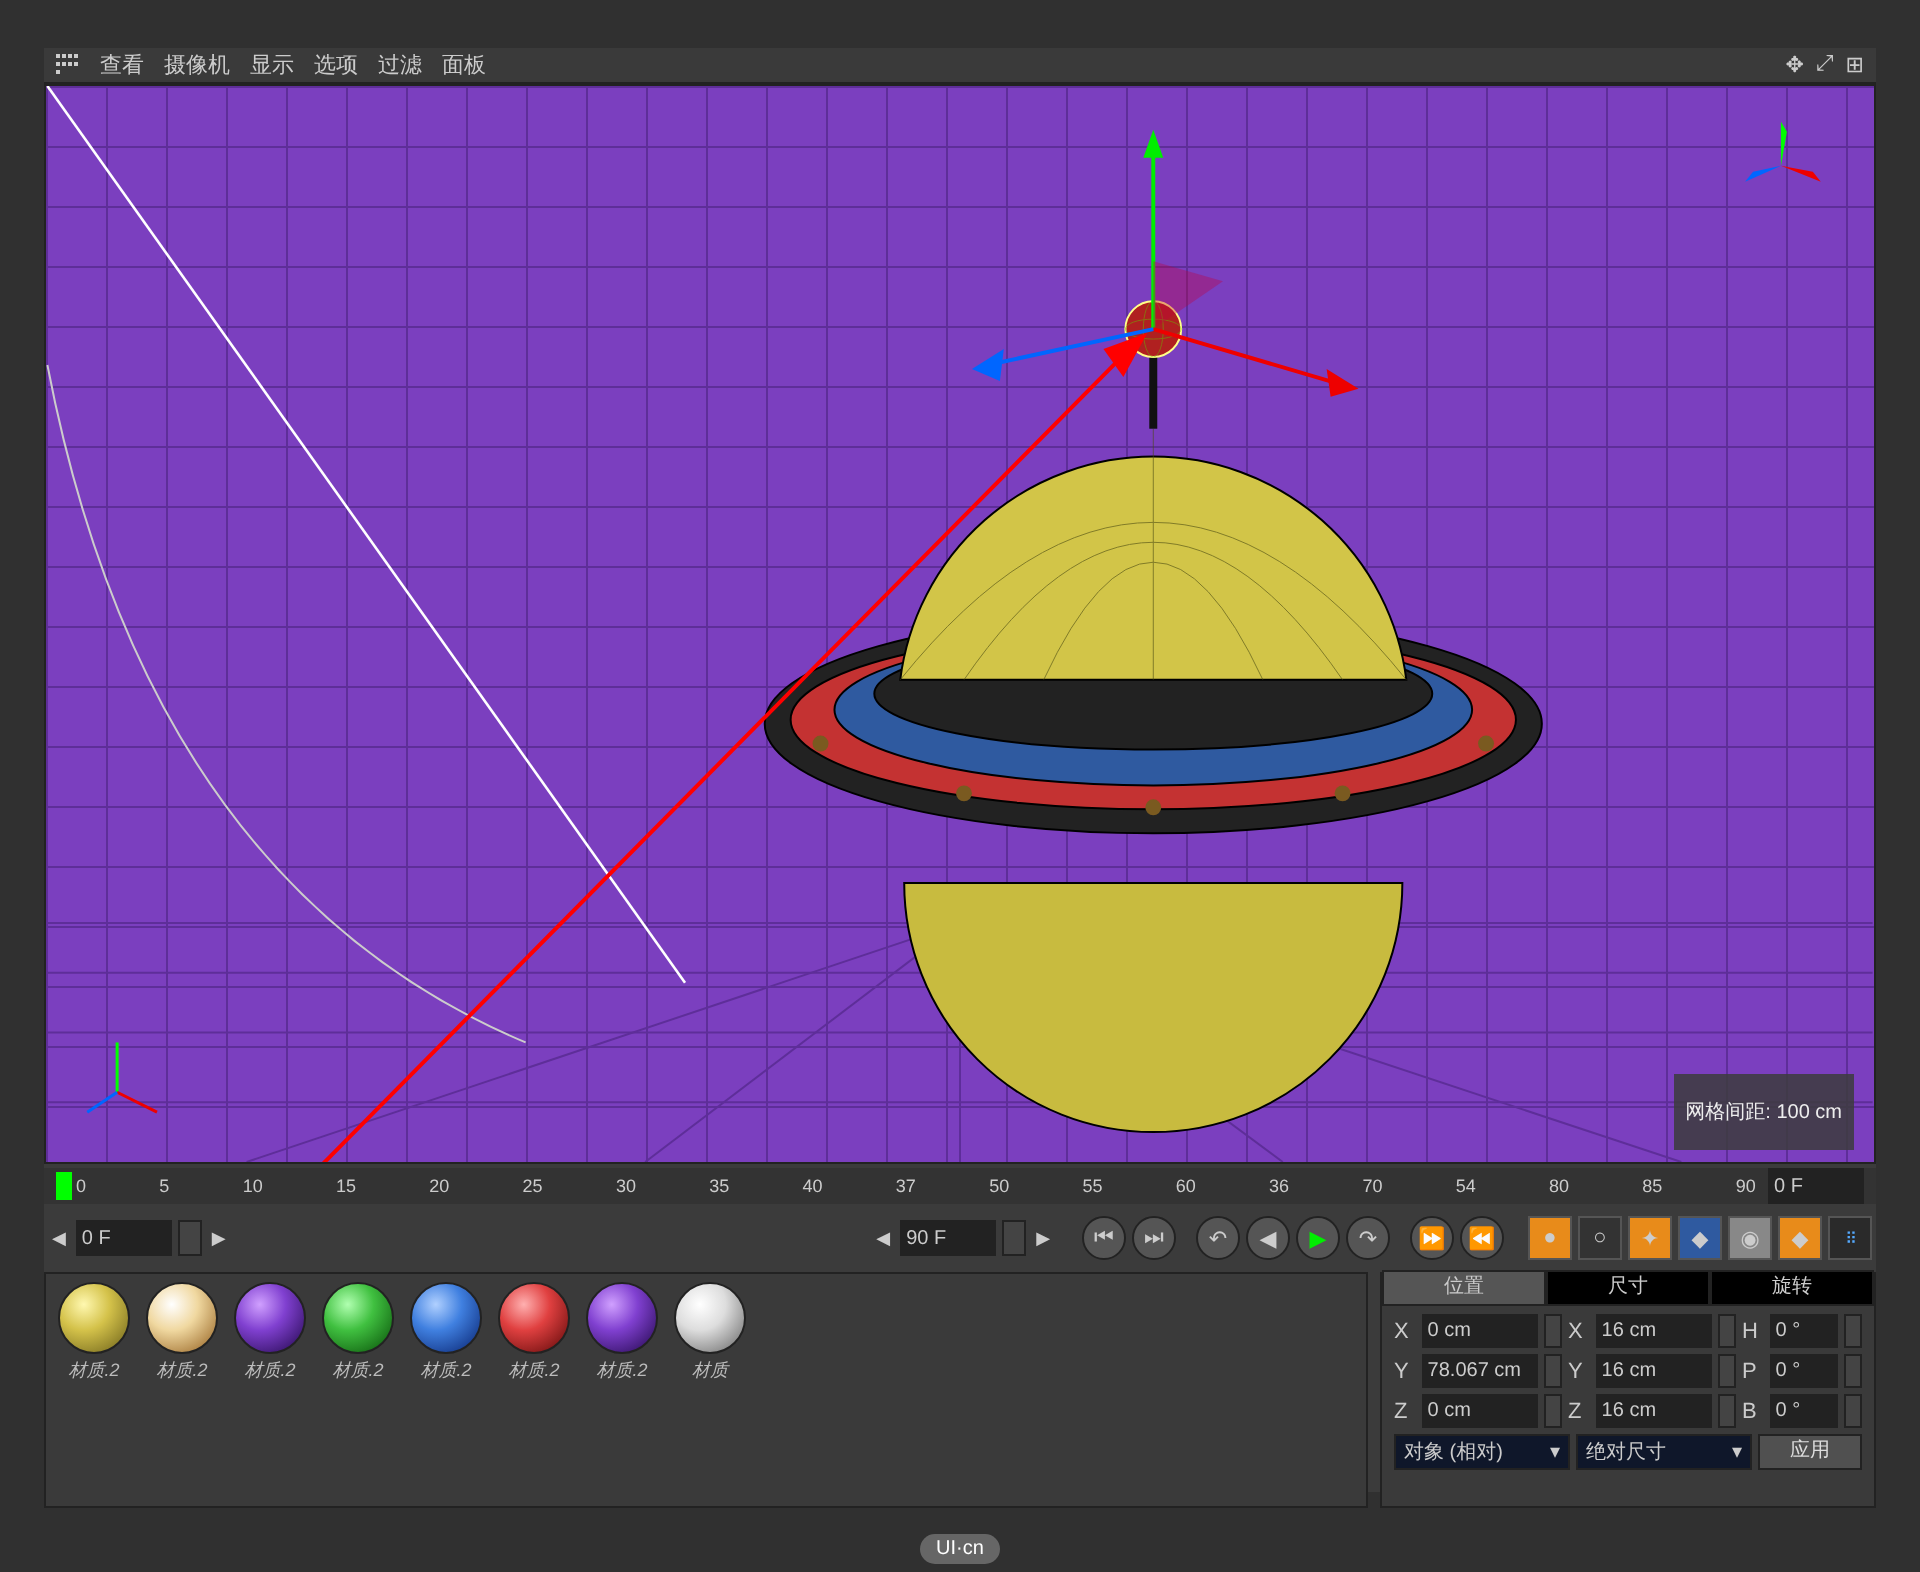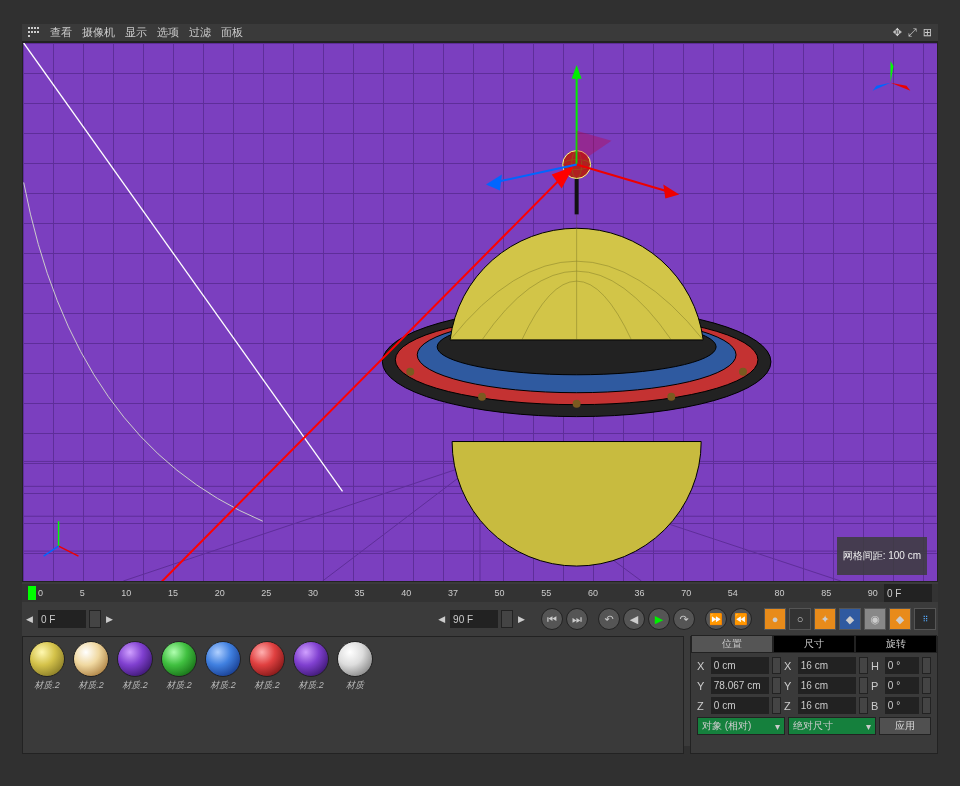--- a/index.html
+++ b/index.html
@@ -47,21 +47,21 @@
   .mat-label { font-size:9px; color:#bbb; margin-top:2px; white-space:nowrap; }
   .attr-panel { width:248px; background:#3a3a3a; border:1px solid #222; display:flex; flex-direction:column; }
   .attr-tabs { height:16px; display:flex;align-items:flex-end; }
   .attr-tab { flex:1; text-align:center; color:#ccc; font-size:10px; line-height:16px; border:1px solid #222; background:#000000; cursor:pointer; }
   .attr-tab.active { background:#555; }
   .attr-rows { flex:1; padding:4px 6px; display:flex; flex-direction:column; gap:3px; }
   .attr-row { display:flex; align-items:center; gap:3px; }
   .attr-row .lbl { width:12px; color:#ccc; }
   .attr-input { background:#222; border:none; color:#ccc; height:17px; width:58px; font-size:10px; padding:0 3px; }
   .attr-row .sp { width:10px; height:17px; background:#444; border:1px solid #222; }
-  .attr-sel { background:#15803d; border:1px solid #222; color:#ccc; height:18px; font-size:10px; flex:1; padding:0 4px; display:flex; align-items:center; justify-content:space-between; }
+  .attr-sel { background:#0f172a; border:1px solid #222; color:#ccc; height:18px; font-size:10px; flex:1; padding:0 4px; display:flex; align-items:center; justify-content:space-between; }
   .apply-btn { background:#505050; border:1px solid #222; color:#ddd; height:18px; width:52px; text-align:center; line-height:16px; cursor:pointer; font-size:10px; }
   .footer { position:absolute; bottom:4px; left:0; right:0; text-align:center; }
   .footer-logo { display:inline-block; background:#666; color:#fff; font-size:10px; padding:2px 8px; border-radius:10px; }
   
   .g-yellow{background:radial-gradient(circle at 35% 30%,#fff8b0,#d4c24a 40%,#7a6e20 90%);}
   .g-beige{background:radial-gradient(circle at 35% 30%,#fff,#f0d8a0 40%,#a07030 90%);}
   .g-purple{background:radial-gradient(circle at 35% 30%,#d0a0ff,#8040d0 40%,#301060 90%);}
   .g-green{background:radial-gradient(circle at 35% 30%,#b0ffb0,#40c040 40%,#106010 90%);}
   .g-blue{background:radial-gradient(circle at 35% 30%,#b0d0ff,#4080e0 40%,#103080 90%);}
   .g-red{background:radial-gradient(circle at 35% 30%,#ffb0b0,#e04040 40%,#701010 90%);}
@@ -334,13 +334,16 @@
                 <span>▾</span>
               </div>
             <div class="apply-btn">应用</div>
           </div>
         </div>
       </div>
     </div>
 
   </div>
 
+  <div class="footer">
+    <span class="footer-logo">UI·cn</span>
+  </div>
 </div>
 
 </body></html>

